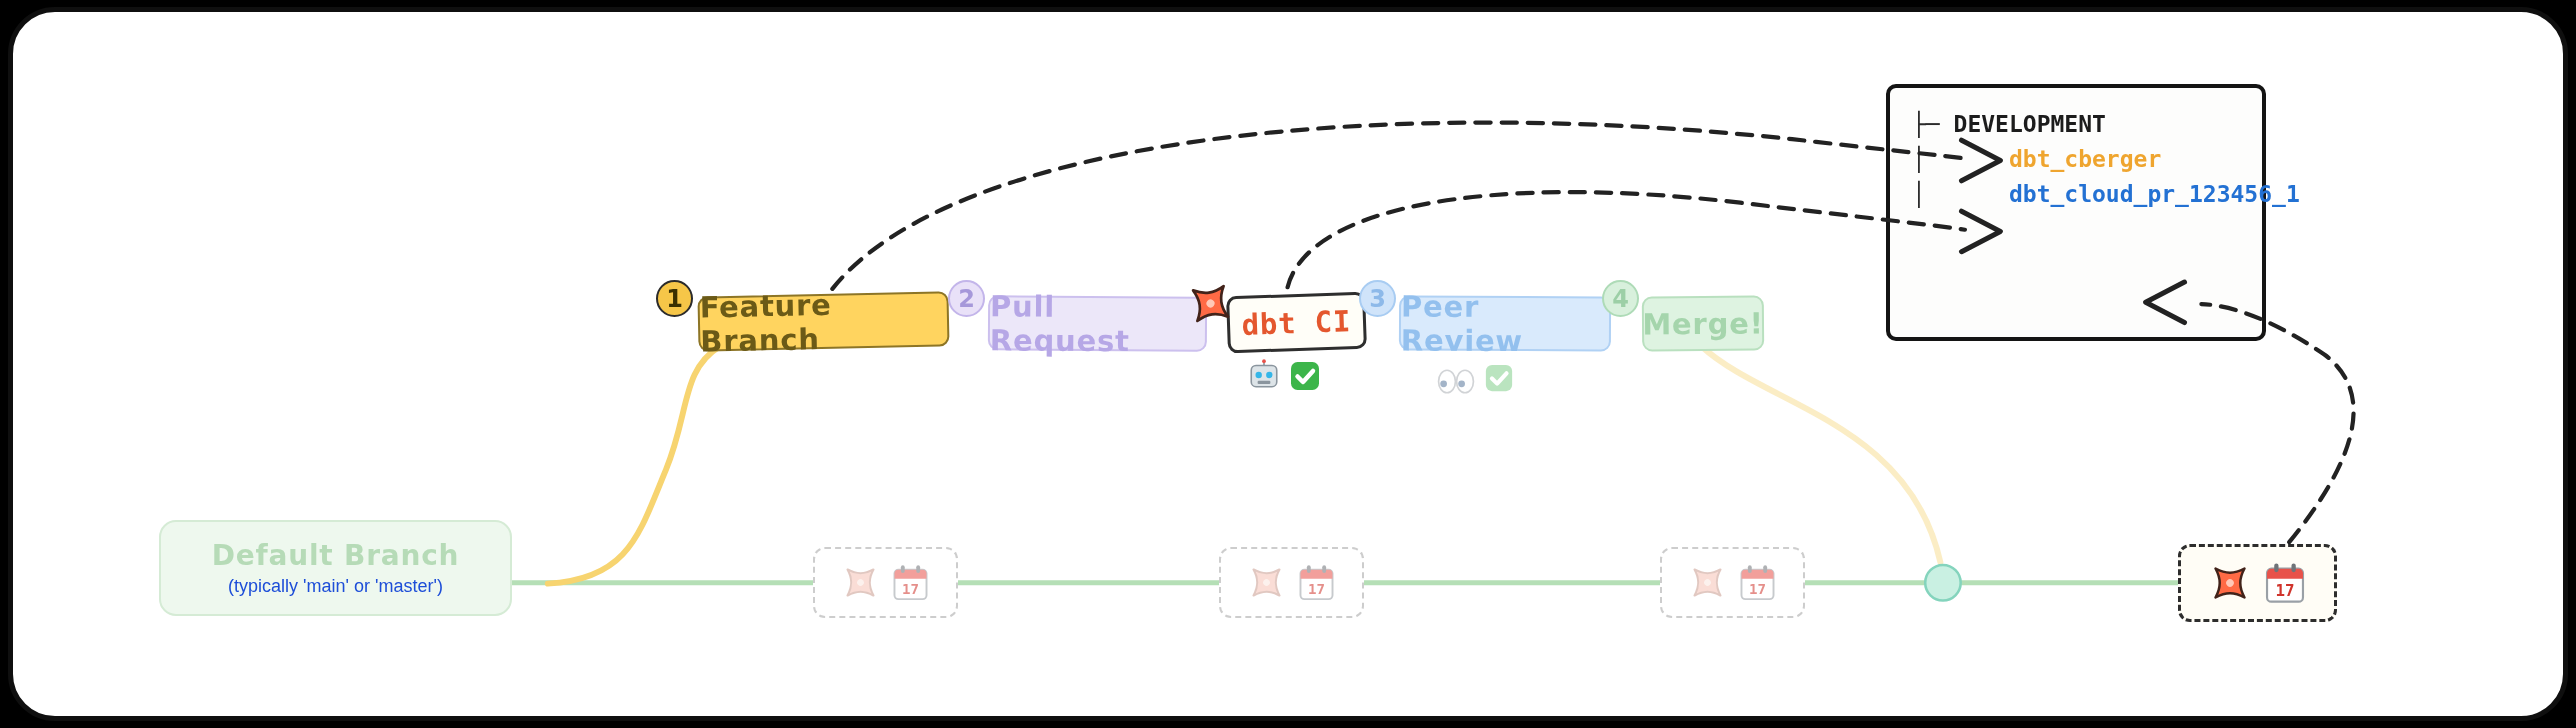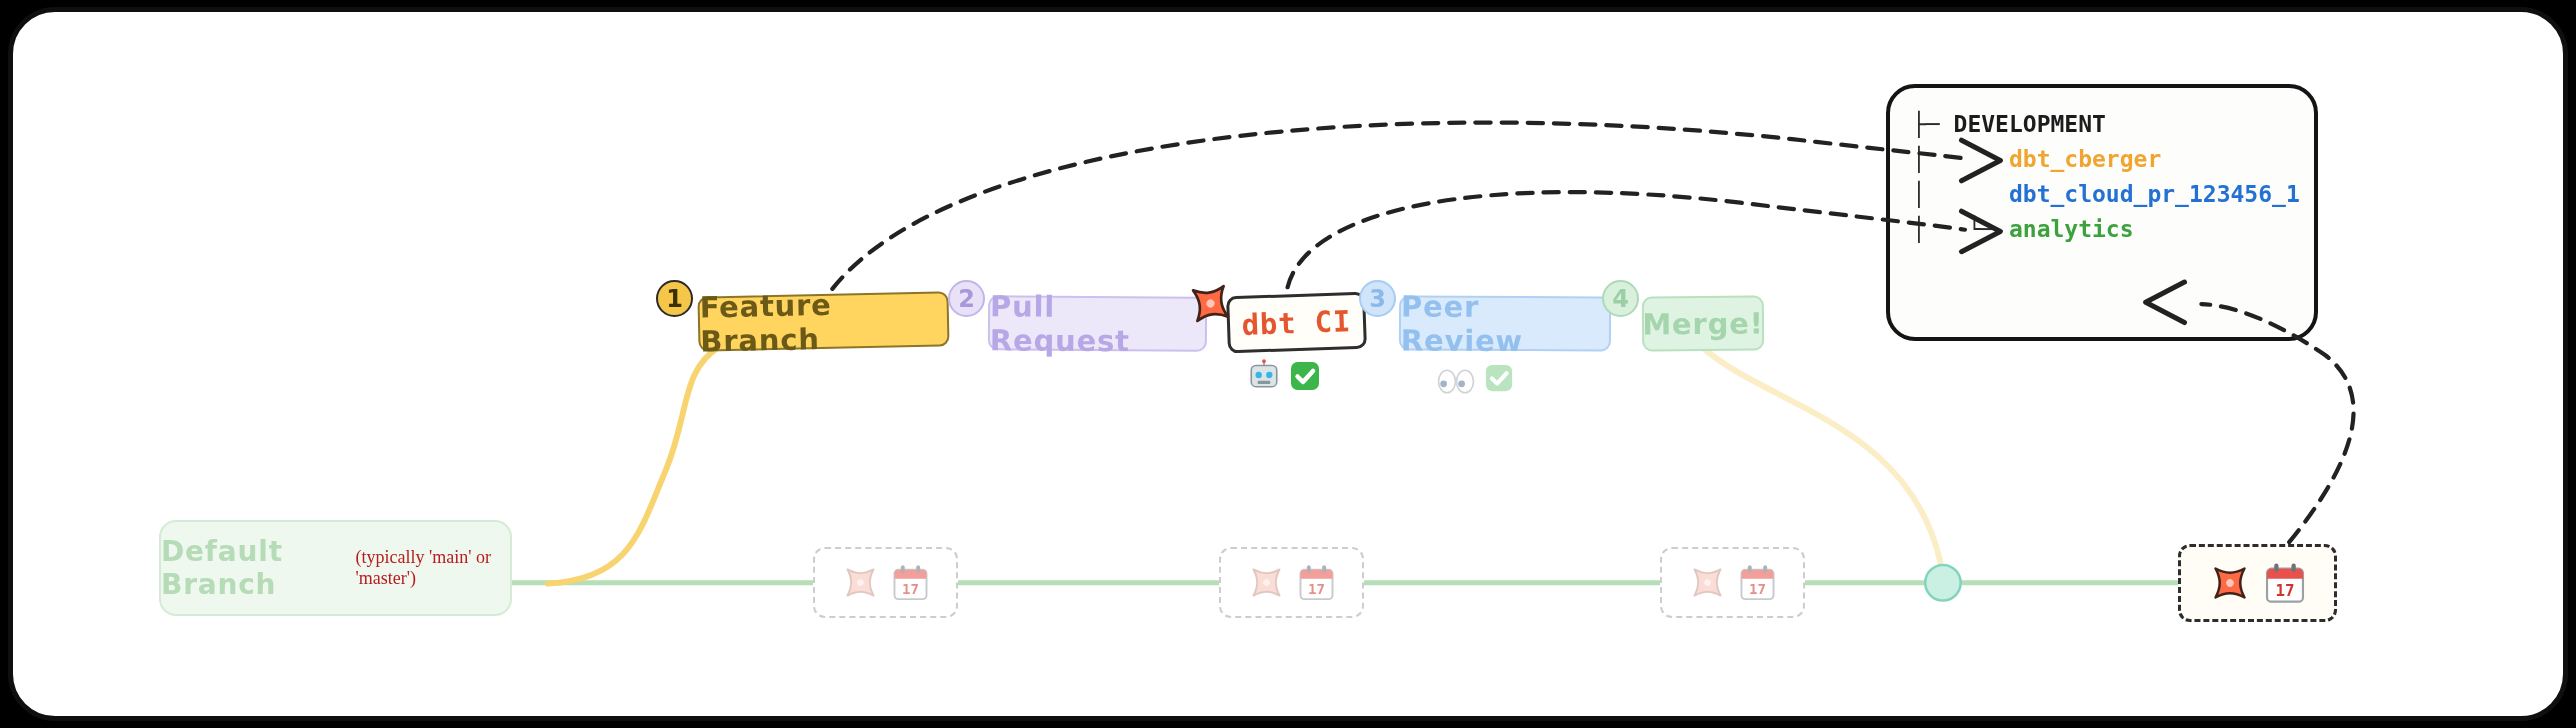--- a/index.html
+++ b/index.html
@@ -42,44 +42,44 @@
   .status-icon{position:absolute;z-index:3;}
   .robot-ci{left:1247px;top:358px;width:34px;height:34px;}
   .check-ci{left:1289px;top:360px;width:32px;height:32px;}
   .eyes-pr{left:1435px;top:368px;width:42px;height:27px;opacity:.45;}
   .check-pr{left:1484px;top:363px;width:30px;height:30px;opacity:.35;}
 
   
   .default-branch{
     position:absolute;left:159px;top:520px;width:353px;height:96px;z-index:3;
     background:#eef8ee;border:2.5px solid #d5ebd5;border-radius:17px;
-    display:flex;flex-direction:row;align-items:center;justify-content:center;gap:3.4px;box-sizing:border-box;
+    display:flex;flex-direction:column;align-items:center;justify-content:center;gap:3.4px;box-sizing:border-box;
   }
   .db-title{font-size:28px;font-weight:bold;color:#b6dbb7;letter-spacing:0.8px;}
-  .db-sub{font-family:Liberation Serif, serif;font-size:18px;color:#b91c1c;}
+  .db-sub{font-family:Liberation Sans, sans-serif;font-size:18px;color:#1d4ed8;}
 
   
   .run{
     position:absolute;top:547px;width:145px;height:71px;z-index:3;background:#ffffff;
     border:2.5px dashed #cdcdcd;border-radius:12px;box-sizing:border-box;
     display:flex;align-items:center;justify-content:center;gap:8.4px;
   }
   .run .ico{width:41px;height:41px;opacity:.55;}
   .run-1{left:813px;} .run-2{left:1219px;} .run-3{left:1660px;}
   .run-final{
     position:absolute;left:2178px;top:544px;width:159px;height:78px;z-index:4;background:#fffdf6;
     border:3.4px dashed #2d2d2d;border-radius:12px;box-sizing:border-box;
     display:flex;align-items:center;justify-content:center;gap:8.4px;
   }
   .run-final .ico{width:46px;height:46px;}
 
   
   .env-panel{
-    position:absolute;left:1886px;top:84px;width:432px;height:257px;z-index:3;
-    background:#fdfdfc;border:4.2px solid #141414;border-radius:29px;
+    position:absolute;left:1886px;top:84px;width:380px;height:257px;z-index:3;
+    background:#fdfdfc;border:4.2px solid #141414;border-radius:10px;
     padding:18.6px 22px 17px 22px;box-sizing:border-box;
   }
   .env-line{font-family:"DejaVu Sans Mono",monospace;font-size:23px;line-height:35px;white-space:pre;font-weight:600;}
   .pre{color:#2b2b2b;font-weight:500;}
   .lbl-dark{color:#1c1c1c;}
   .lbl-orange{color:#efa52f;}
   .lbl-blue{color:#2371d3;}
   .lbl-green{color:#3da23d;}
 </style>
 </head>
@@ -209,21 +209,20 @@
     <rect x="17" y="5" width="6" height="12" rx="3" fill="#6f7378"></rect>
     <rect x="41" y="5" width="6" height="12" rx="3" fill="#6f7378"></rect>
     <text x="32" y="50" text-anchor="middle" font-size="22" font-weight="bold" fill="#d0342c" font-family="'DejaVu Sans Mono', monospace">17</text>
   </svg>
 </div>
 
 <div class="env-panel">
   <div class="env-line"><span class="pre">├─ </span><span class="lbl-dark">DEVELOPMENT</span></div>
   <div class="env-line"><span class="pre">│      </span><span class="lbl-orange">dbt_cberger</span></div>
   <div class="env-line"><span class="pre">│      </span><span class="lbl-blue">dbt_cloud_pr_123456_1</span></div>
-  <div class="env-line"><span class="pre">│   └─ </span><span class="lbl-green">analytics</span></div>
 </div>
 
 <svg class="layer" id="arrows-layer" viewBox="0 0 3049 862">
   <path d="M 985 342 C 1130 160 1650 110 2150 168 C 2255 180 2300 184 2328 188" stroke="#222222" stroke-width="5" fill="none" stroke-dasharray="18 13" stroke-linecap="round"></path>
   <polyline points="2322,166 2368,190 2322,214" stroke="#222222" stroke-width="6" fill="none" stroke-linecap="round" stroke-linejoin="round"></polyline>
   <path d="M 1524 340 C 1548 245 1760 205 2060 240 C 2200 257 2295 267 2326 272" stroke="#222222" stroke-width="5" fill="none" stroke-dasharray="18 13" stroke-linecap="round"></path>
   <polyline points="2322,250 2368,274 2322,298" stroke="#222222" stroke-width="6" fill="none" stroke-linecap="round" stroke-linejoin="round"></polyline>
   <path d="M 2710 642 C 2780 556 2818 470 2752 420 C 2700 385 2650 362 2606 360" stroke="#222222" stroke-width="5" fill="none" stroke-dasharray="18 13" stroke-linecap="round"></path>
   <polyline points="2586,334 2540,358 2586,382" stroke="#222222" stroke-width="6" fill="none" stroke-linecap="round" stroke-linejoin="round"></polyline>
 </svg>

